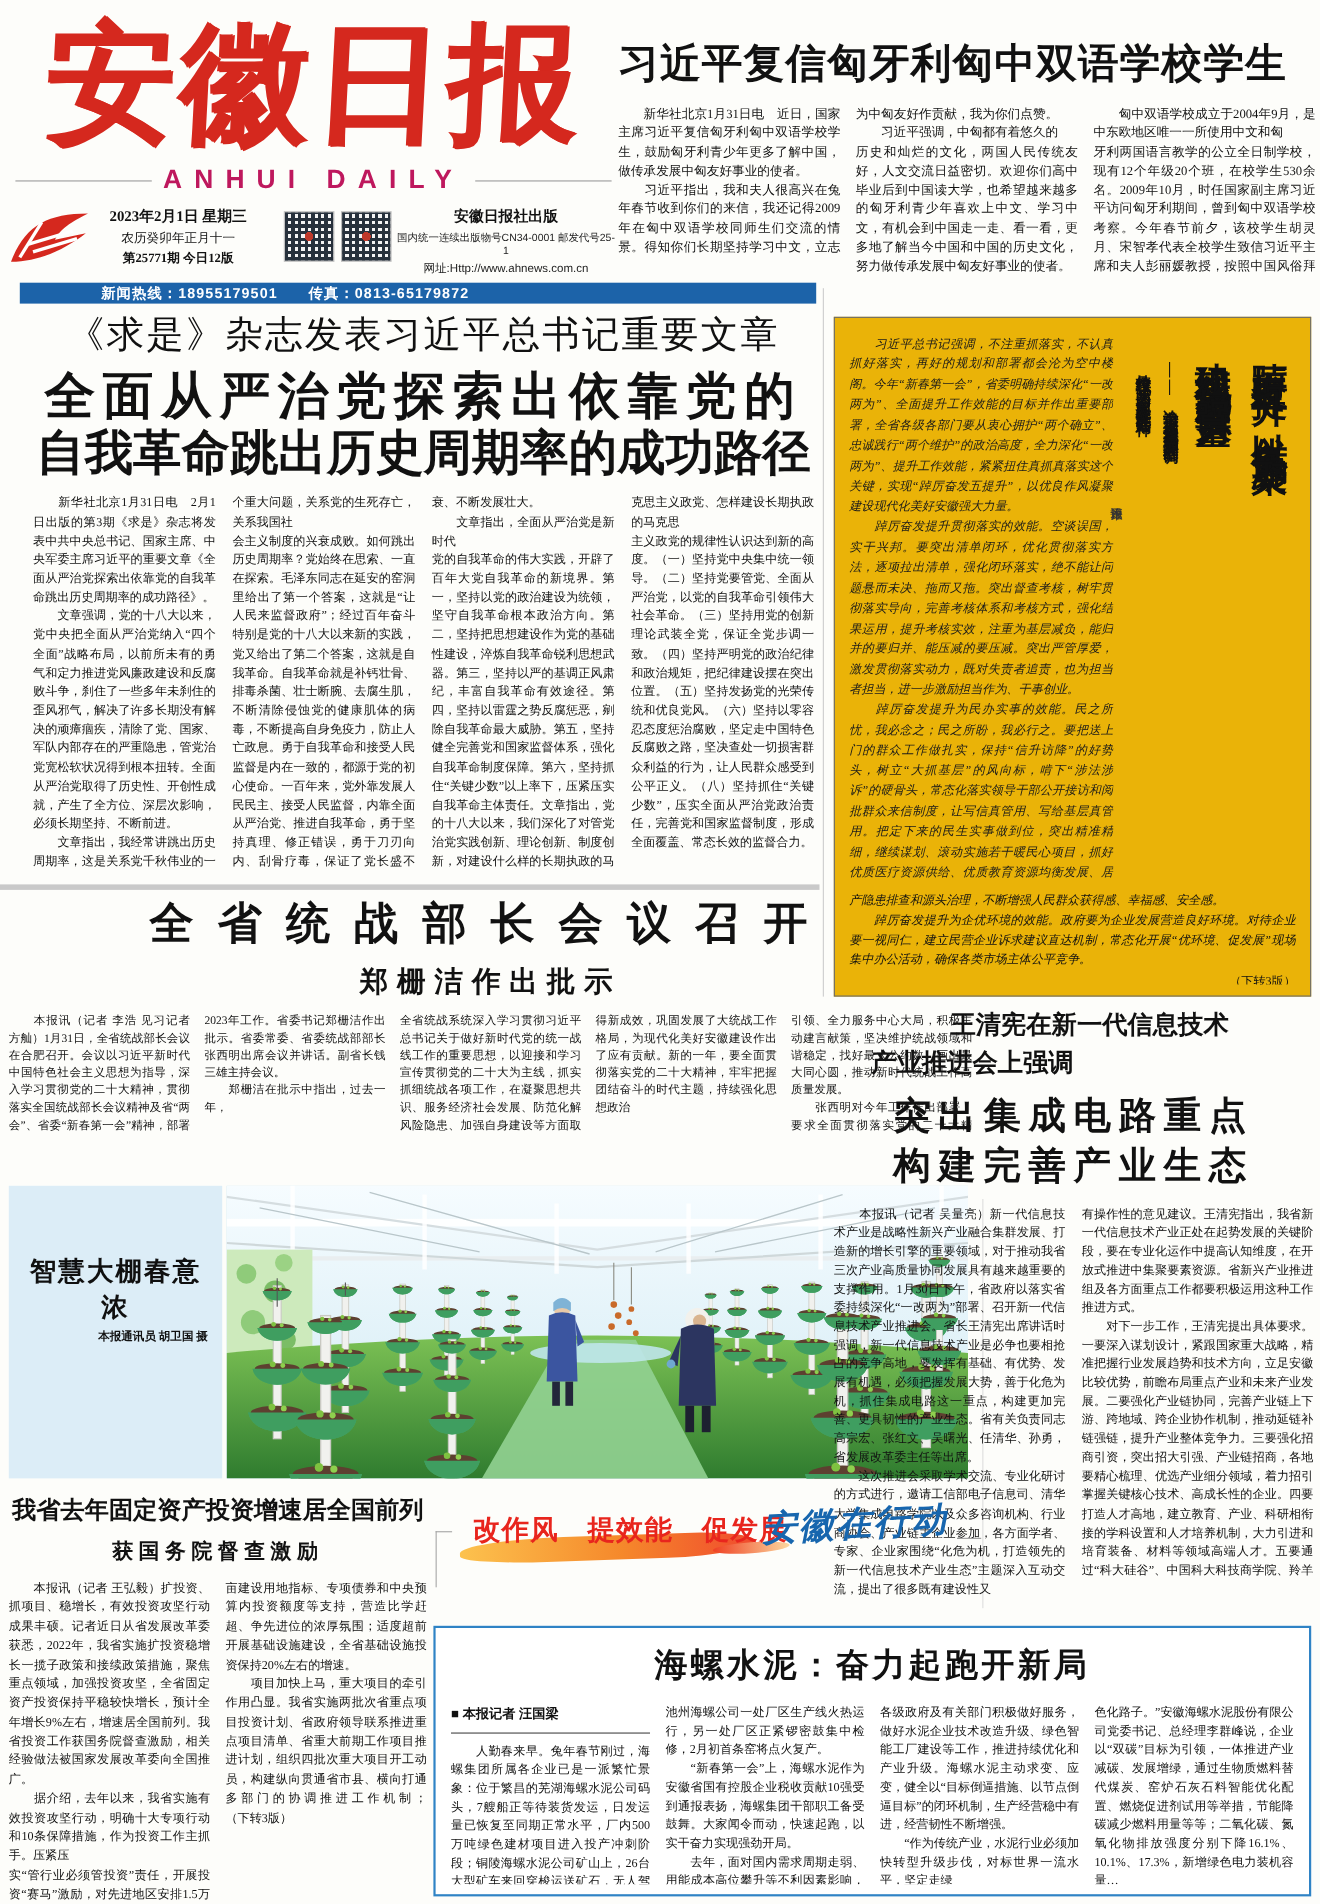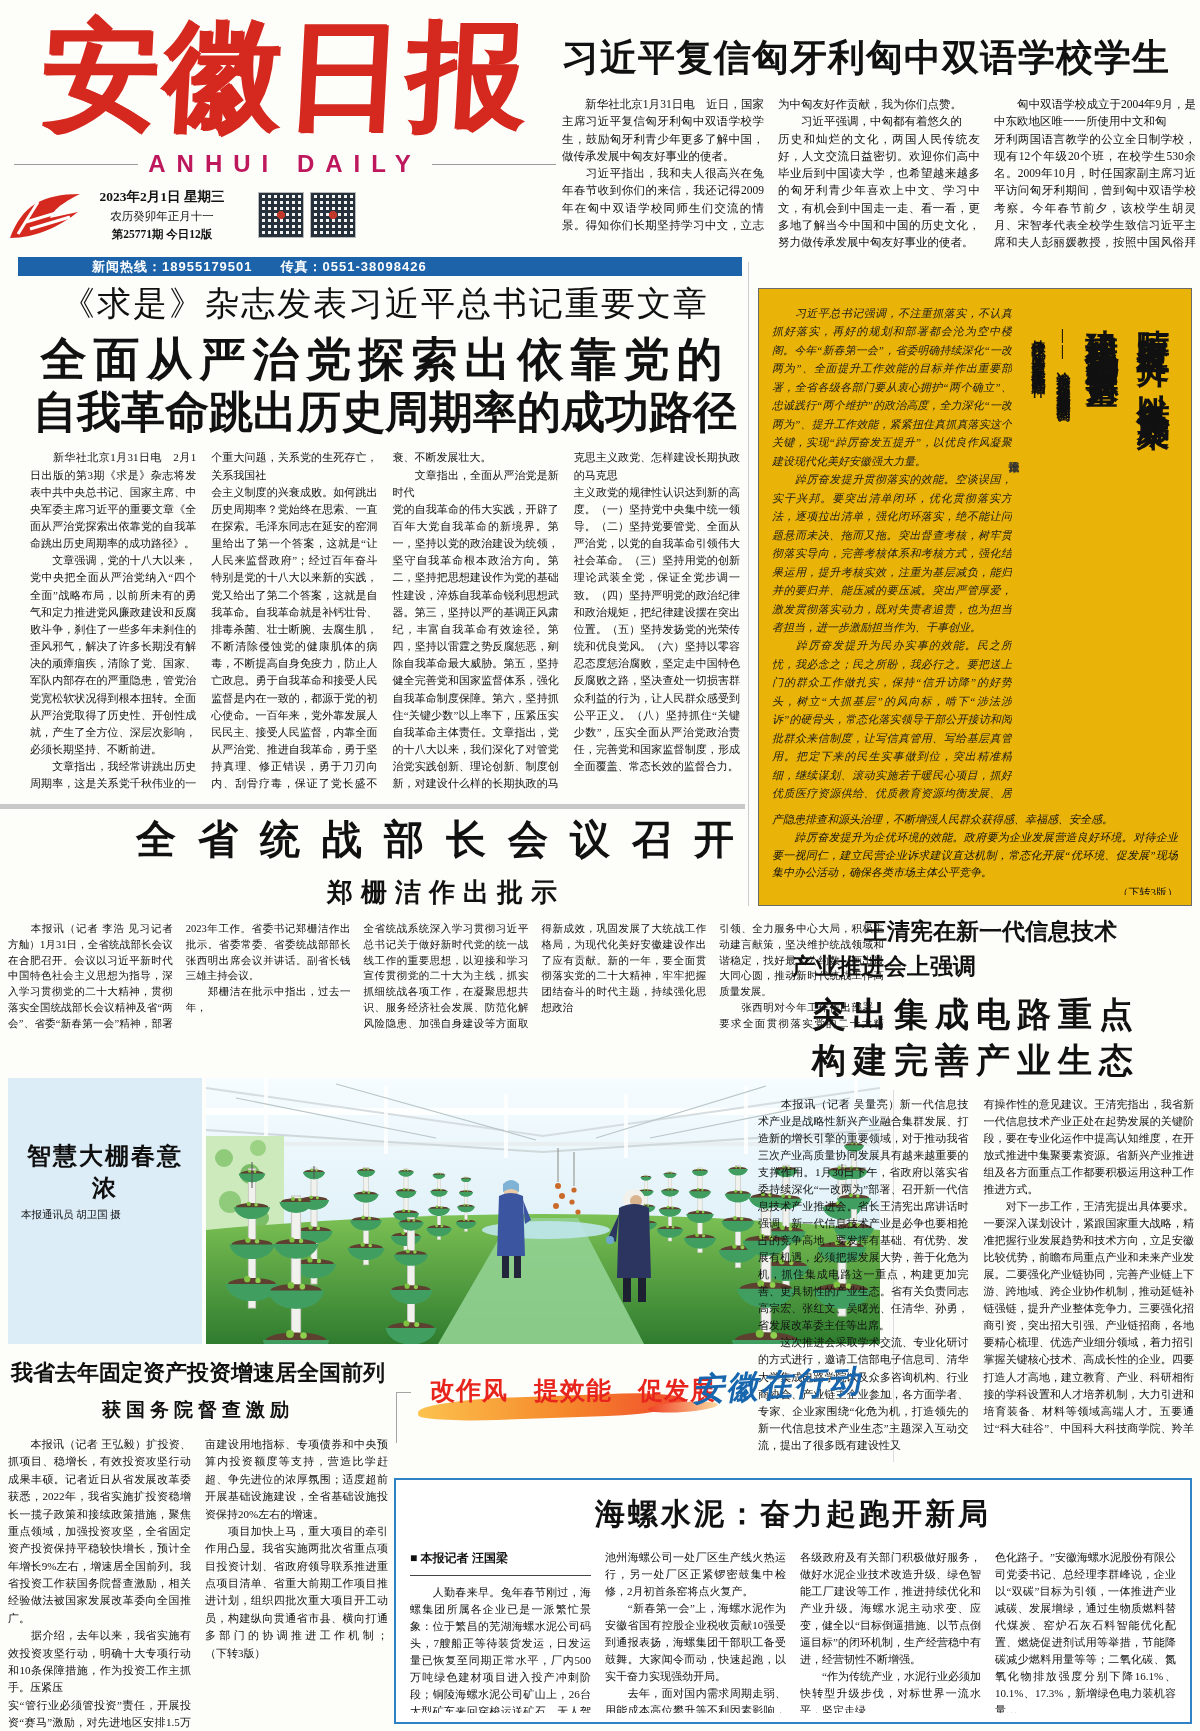--- a/index.html
+++ b/index.html
@@ -70,21 +70,21 @@
           letter-spacing:8px;margin-top:8px;}
   .uf .cols{margin-top:11px;height:118px;column-count:5;column-gap:13px;column-fill:auto;
             font-family:"Liberation Serif",serif;font-size:10.5px;line-height:1.5;}
 
   
   .capbox{left:8px;top:1078px;width:194px;height:266px;background:#dcedf7;box-sizing:border-box;padding:0 13px;}
   .capbox .t{margin-top:62px;text-align:center;font-family:"Liberation Serif",serif;font-weight:900;
              font-size:24px;letter-spacing:2px;color:#101010;}
   .capbox .c{margin-top:26px;font-family:"Liberation Serif",serif;font-style:italic;font-size:10.5px;
              line-height:1.62;}
-  .capbox .cr{margin-top:4px;text-align:left;font-family:"Liberation Serif",serif;font-weight:normal;font-size:10.5px;}
+  .capbox .cr{margin-top:4px;text-align:right;font-family:"Liberation Serif",serif;font-weight:bold;font-size:10.5px;}
   .photo{left:206px;top:1078px;width:674px;height:266px;background:#cfe9f3;}
   .photo svg{display:block;}
 
   
   .tech{left:758px;top:916px;width:436px;}
   .tech .k1{font-family:"Liberation Serif",serif;font-weight:bold;font-size:23px;padding-left:106px;white-space:nowrap;}
   .tech .k2{font-family:"Liberation Serif",serif;font-weight:bold;font-size:23px;padding-left:34px;margin-top:4px;}
   .tech .h{font-size:34px;font-weight:900;text-align:center;letter-spacing:7px;margin-top:10px;line-height:1.35;}
   .tech .cols{margin-top:12px;height:372px;column-count:2;column-gap:15px;column-fill:auto;
               font-family:"Liberation Serif",serif;font-size:11px;line-height:1.55;}
@@ -143,23 +143,28 @@
     </span>
     <div class="abs dates">
       <div class="d1">2023年2月1日  星期三</div>
       <div class="d2">农历癸卯年正月十一</div>
       <div class="d3">第25771期  今日12版</div>
     </div>
     <div class="abs qrwrap">
       <div class="qr"></div>
       <div class="qr"></div>
     </div>
-  </div>
-
-  <div class="abs hotline">新闻热线：18955179501　　传真：0551-38098426</div>
+    <div class="abs pub">
+      <div class="p1">安徽日报社出版</div>
+      <div class="p2">国内统一连续出版物号CN34-0001  邮发代号25-1</div>
+      <div class="p3">网址:Http://www.ahnews.com.cn</div>
+    </div>
+  </div>
+
+  <div class="abs hotline">新闻热线：18955179501　　传真：0813-65179872</div>
 
   <div class="abs topstory">
     <h1>习近平复信匈牙利匈中双语学校学生</h1>
     <div class="cols clip">
       <div class="jt pre">　　新华社北京1月31日电　近日，国家主席习近平复信匈牙利匈中双语学校学生，鼓励匈牙利青少年更多了解中国，做传承发展中匈友好事业的使者。
 　　习近平指出，我和夫人很高兴在兔年春节收到你们的来信，我还记得2009年在匈中双语学校同师生们交流的情景。得知你们长期坚持学习中文，立志为中匈友好作贡献，我为你们点赞。
 　　习近平强调，中匈都有着悠久的</div>
       <div class="jt pre">历史和灿烂的文化，两国人民传统友好，人文交流日益密切。欢迎你们高中毕业后到中国读大学，也希望越来越多的匈牙利青少年喜欢上中文、学习中文，有机会到中国走一走、看一看，更多地了解当今中国和中国的历史文化，努力做传承发展中匈友好事业的使者。
 　　匈中双语学校成立于2004年9月，是中东欧地区唯一一所使用中文和匈</div>
       <div class="jt pre">牙利两国语言教学的公立全日制学校，现有12个年级20个班，在校学生530余名。2009年10月，时任国家副主席习近平访问匈牙利期间，曾到匈中双语学校考察。今年春节前夕，该校学生胡灵月、宋智孝代表全校学生致信习近平主席和夫人彭丽媛教授，按照中国风俗拜年，讲述在校学习中文12年的感受，表达将来到中国上大学、为匈中友好作贡献的愿望。</div>

